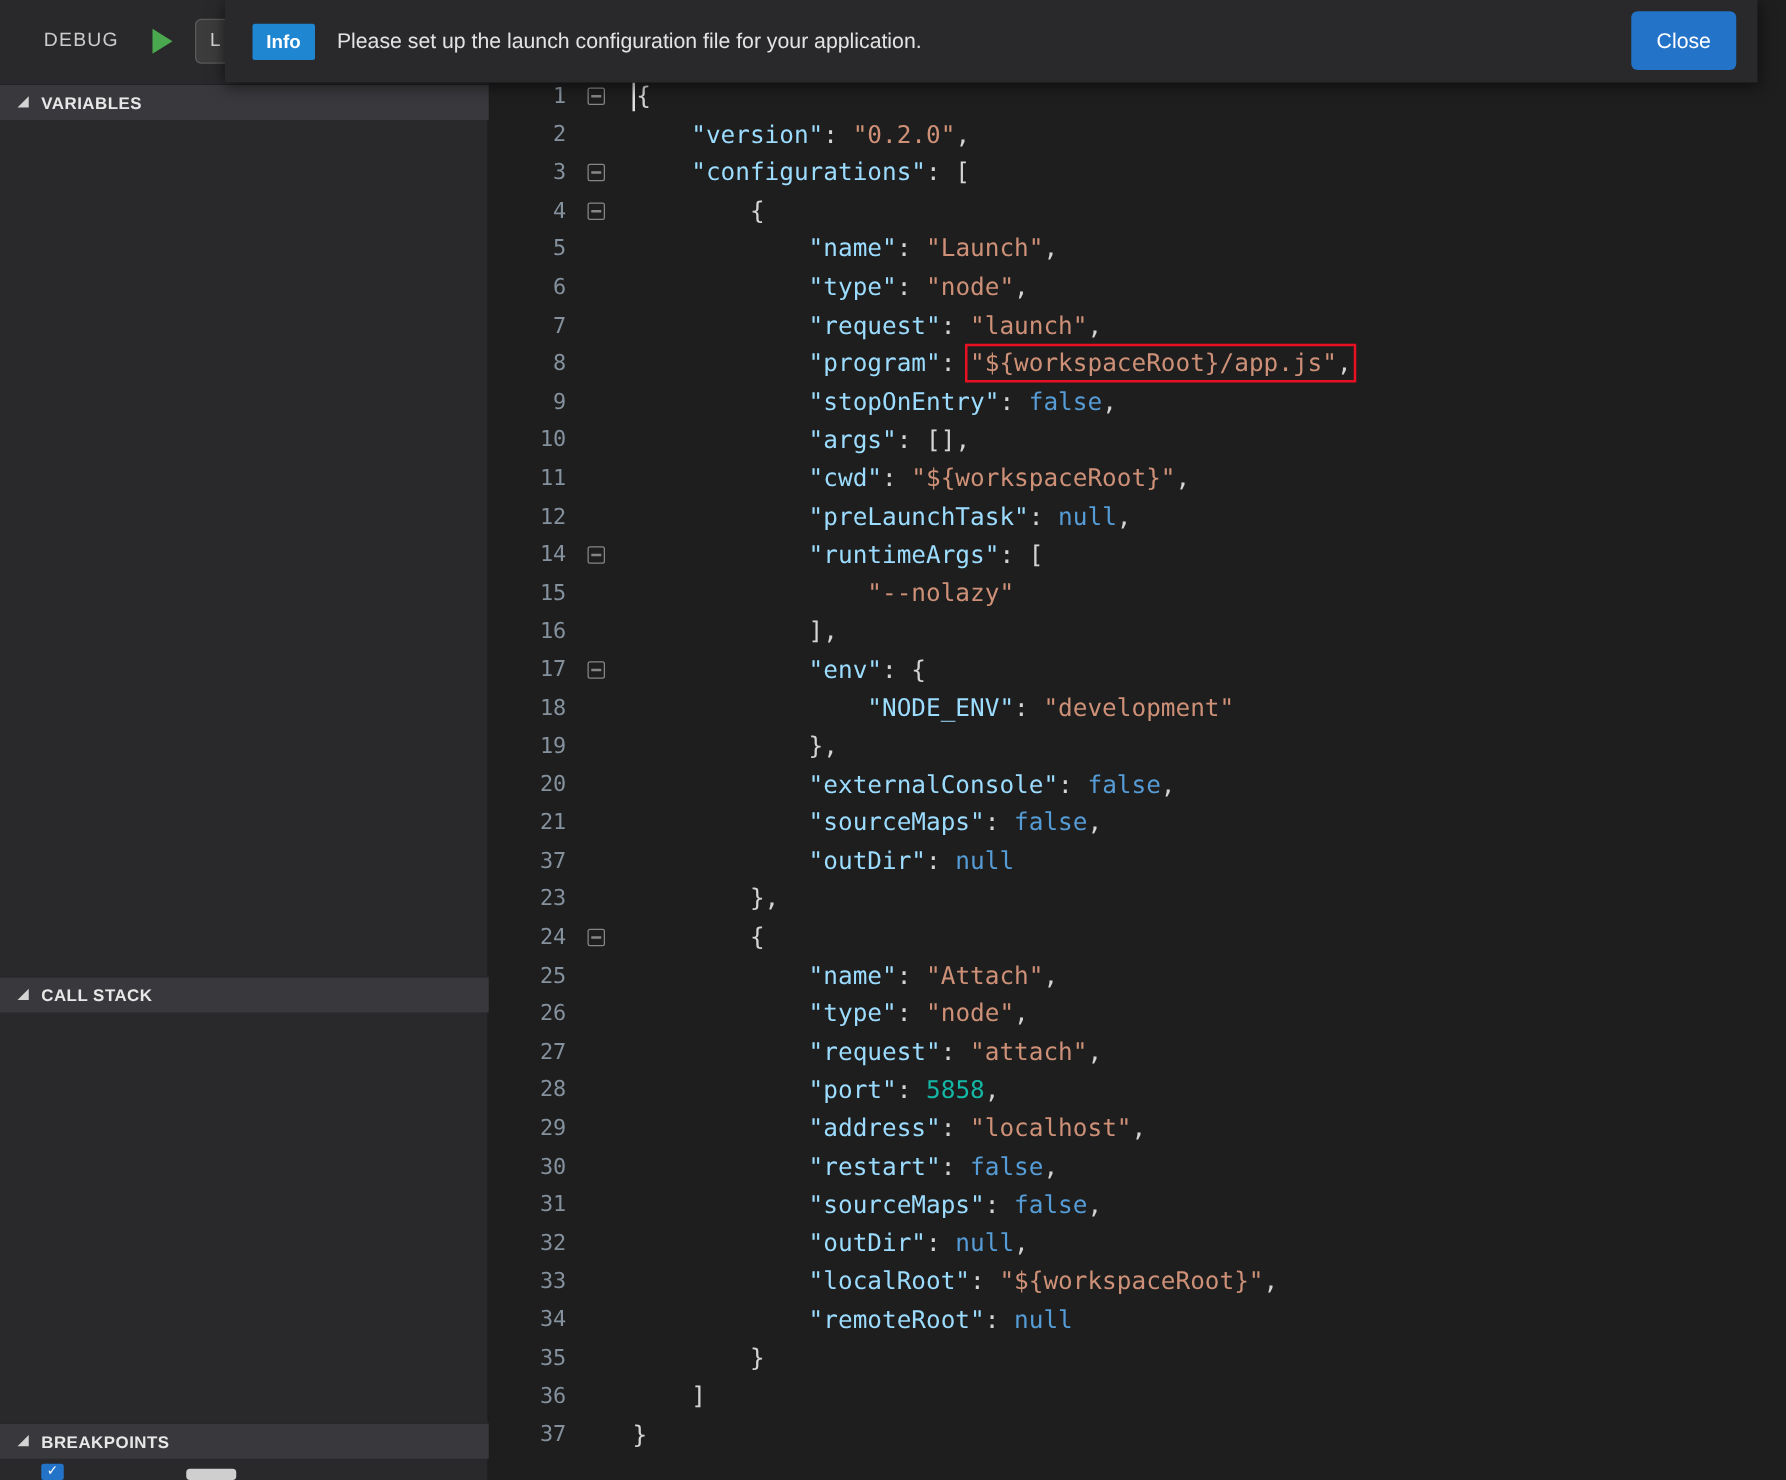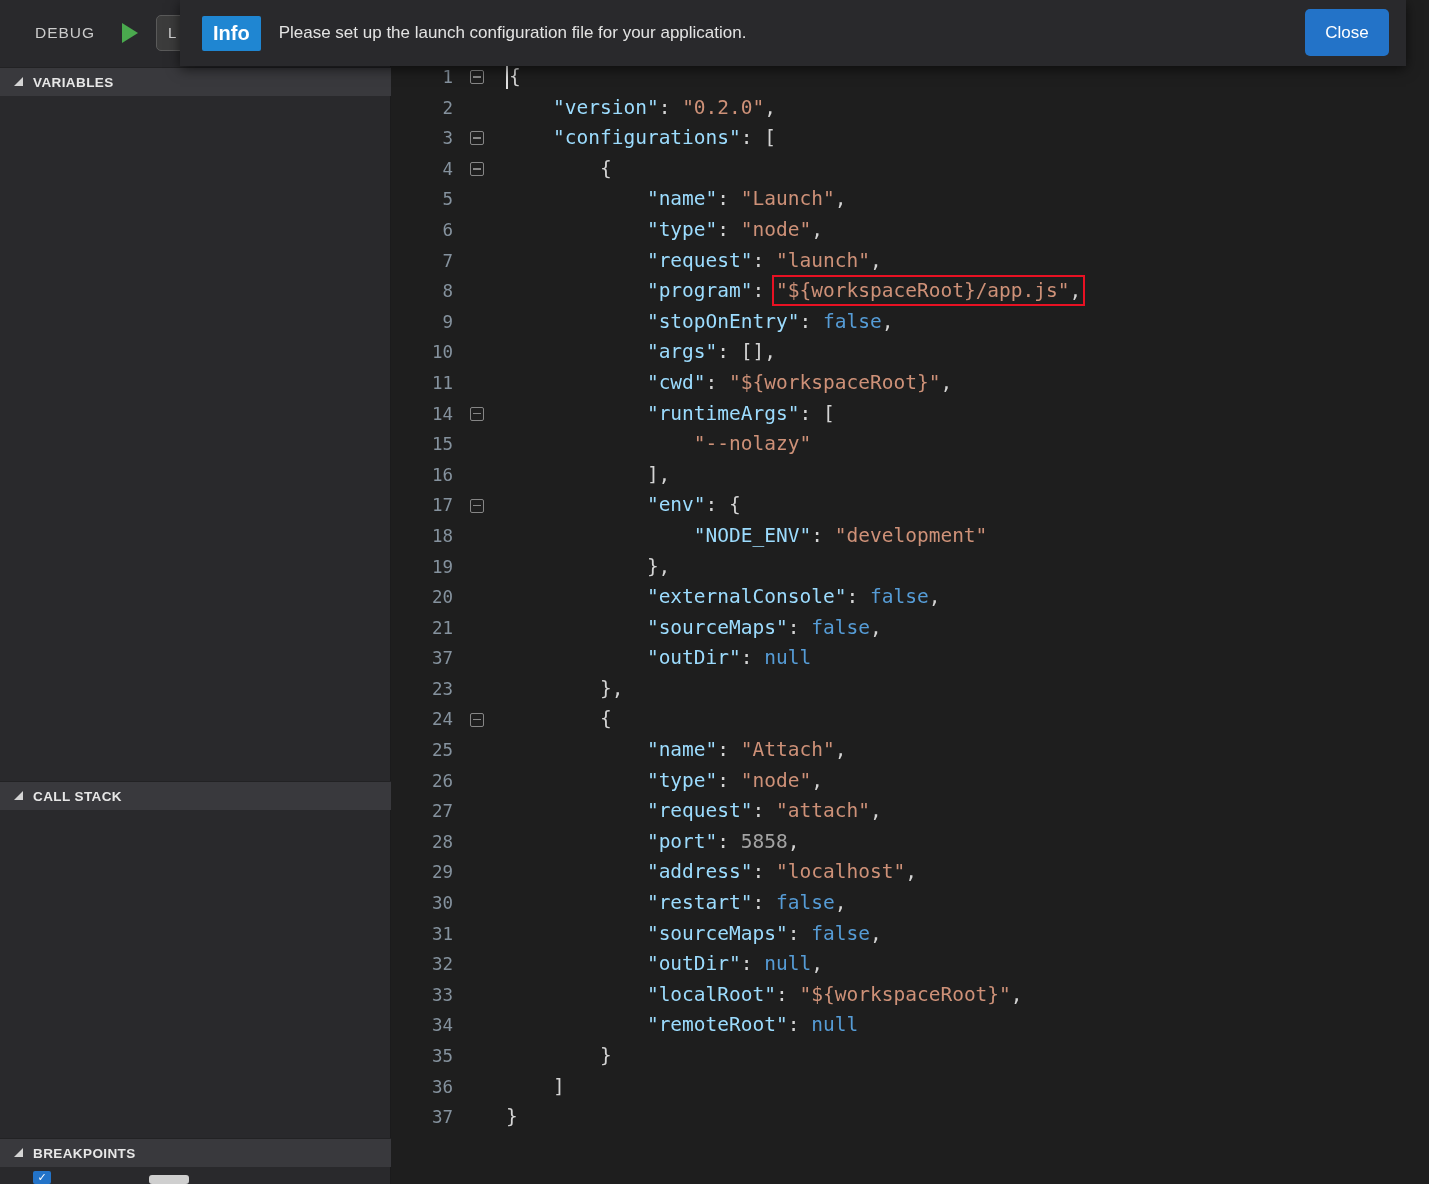--- a/index.html
+++ b/index.html
@@ -49,21 +49,21 @@
                  background:#2373c8; border-radius:2px; color:#fff; font-size:11px;
                  line-height:12px; text-align:center; cursor:pointer; }
   .bp-checkbox::after { content:"✓"; }
   .bp-pill { position:absolute; left:149px; top:8px; width:40px; height:9px;
              background:#cfcfcf; border-radius:3px; }
 
   
   .notification { position:absolute; left:180px; top:0; width:1226px; height:66px;
                   background:#29292c; box-shadow:0 3px 12px rgba(0,0,0,.6);
                   z-index:20; display:flex; align-items:center; }
-  .info-badge { background:#1f86d2; color:#fff; font-weight:700; font-size:20px;
+  .info-badge { background:#1f86d2; color:#fff; font-weight:700; font-size:15px;
                 padding:6px 11px; border-radius:2px; margin-left:22px; flex:none; }
   .notif-msg { color:#e3e3e3; font-size:17px; margin-left:18px; }
   .close-btn { position:absolute; right:17px; top:9px; height:47px; min-width:84px;
                background:#2373c8; color:#fff; font-size:17px; border:none;
                border-radius:5px; padding:0 18px; cursor:pointer;
                font-family:"Liberation Sans", sans-serif; }
 </style>
 </head>
 <body>
 
@@ -126,20 +126,25 @@
           <span class="ln">10</span>
           <span class="fold-slot"></span>
           <span class="code"><span style="color: rgb(212, 212, 212);">            </span><span style="color: rgb(156, 220, 254);">"args"</span><span style="color: rgb(212, 212, 212);">: [],</span></span>
         </div>
         <div class="code-line">
           <span class="ln">11</span>
           <span class="fold-slot"></span>
           <span class="code"><span style="color: rgb(212, 212, 212);">            </span><span style="color: rgb(156, 220, 254);">"cwd"</span><span style="color: rgb(212, 212, 212);">: </span><span style="color: rgb(206, 145, 120);">"${workspaceRoot}"</span><span style="color: rgb(212, 212, 212);">,</span></span>
         </div>
         <div class="code-line">
+          <span class="ln">12</span>
+          <span class="fold-slot"></span>
+          <span class="code"><span style="color: rgb(212, 212, 212);">            </span><span style="color: rgb(156, 220, 254);">"preLaunchTask"</span><span style="color: rgb(212, 212, 212);">: </span><span style="color: rgb(86, 156, 214);">null</span><span style="color: rgb(212, 212, 212);">,</span></span>
+        </div>
+        <div class="code-line">
           <span class="ln">14</span>
           <span class="fold-slot">
             <span class="fold-box"></span>
           </span>
           <span class="code"><span style="color: rgb(212, 212, 212);">            </span><span style="color: rgb(156, 220, 254);">"runtimeArgs"</span><span style="color: rgb(212, 212, 212);">: [</span></span>
         </div>
         <div class="code-line">
           <span class="ln">15</span>
           <span class="fold-slot"></span>
           <span class="code"><span style="color: rgb(212, 212, 212);">                </span><span style="color: rgb(206, 145, 120);">"--nolazy"</span></span>
@@ -204,21 +209,21 @@
           <span class="code"><span style="color: rgb(212, 212, 212);">            </span><span style="color: rgb(156, 220, 254);">"type"</span><span style="color: rgb(212, 212, 212);">: </span><span style="color: rgb(206, 145, 120);">"node"</span><span style="color: rgb(212, 212, 212);">,</span></span>
         </div>
         <div class="code-line">
           <span class="ln">27</span>
           <span class="fold-slot"></span>
           <span class="code"><span style="color: rgb(212, 212, 212);">            </span><span style="color: rgb(156, 220, 254);">"request"</span><span style="color: rgb(212, 212, 212);">: </span><span style="color: rgb(206, 145, 120);">"attach"</span><span style="color: rgb(212, 212, 212);">,</span></span>
         </div>
         <div class="code-line">
           <span class="ln">28</span>
           <span class="fold-slot"></span>
-          <span class="code"><span style="color: rgb(212, 212, 212);">            </span><span style="color: rgb(156, 220, 254);">"port"</span><span style="color: rgb(212, 212, 212);">: </span><span style="color: #a3a3a3;">5858</span><span style="color: rgb(212, 212, 212);">,</span></span>
+          <span class="code"><span style="color: rgb(212, 212, 212);">            </span><span style="color: rgb(156, 220, 254);">"port"</span><span style="color: rgb(212, 212, 212);">: </span><span style="color: #14b8a6;">5858</span><span style="color: rgb(212, 212, 212);">,</span></span>
         </div>
         <div class="code-line">
           <span class="ln">29</span>
           <span class="fold-slot"></span>
           <span class="code"><span style="color: rgb(212, 212, 212);">            </span><span style="color: rgb(156, 220, 254);">"address"</span><span style="color: rgb(212, 212, 212);">: </span><span style="color: rgb(206, 145, 120);">"localhost"</span><span style="color: rgb(212, 212, 212);">,</span></span>
         </div>
         <div class="code-line">
           <span class="ln">30</span>
           <span class="fold-slot"></span>
           <span class="code"><span style="color: rgb(212, 212, 212);">            </span><span style="color: rgb(156, 220, 254);">"restart"</span><span style="color: rgb(212, 212, 212);">: </span><span style="color: rgb(86, 156, 214);">false</span><span style="color: rgb(212, 212, 212);">,</span></span>

